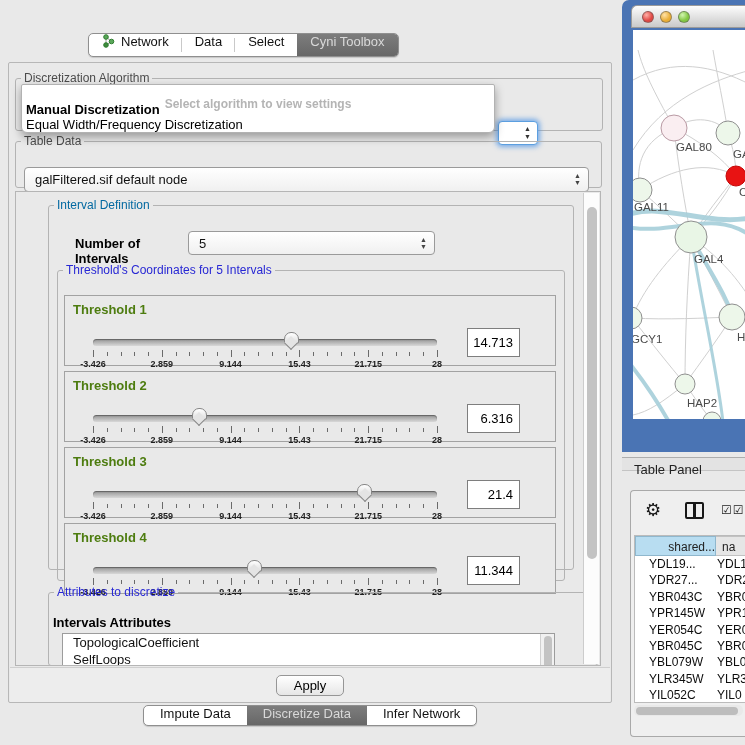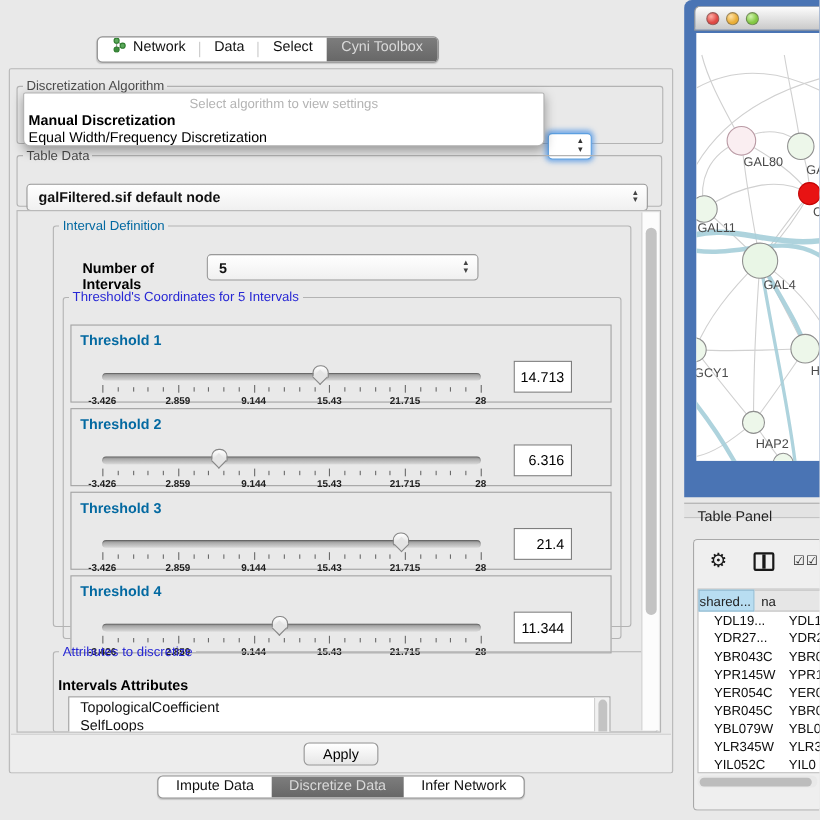--- a/index.html
+++ b/index.html
@@ -34,46 +34,46 @@
 
   
   #algo-group { left:6px; top:8px; width:588px; height:60px; }
   #algo-combo-frag { position:absolute; left:482px; top:36px; width:40px; height:24px; background:#fff;
     border:1px solid #5c9fe0; border-radius:4px; box-shadow:0 0 5px 2px rgba(80,150,230,.75); }
   #algo-combo-frag .steppers { position:absolute; right:6px; top:3px; font-size:7px; color:#333; line-height:8px; text-align:center; }
 
   
   #algo-popup { position:absolute; left:13px; top:84px; width:474px; height:49px; background:#fff;
     border:1px solid #b2b2b2; border-radius:2px 2px 6px 6px; box-shadow:0 4px 10px rgba(0,0,0,.35); z-index:30; }
-  #algo-popup .hint { position:absolute; left:0; right:0; top:2px; text-align:center; font-size:12px; color:#b4b4b4; }
+  #algo-popup .hint { position:absolute; left:0; right:0; top:12px; text-align:center; font-size:12px; color:#b4b4b4;font-weight:bold; }
   #algo-popup .opt1 { position:absolute; left:4px; top:17px; font-size:13px; font-weight:bold; color:#000; }
   #algo-popup .opt2 { position:absolute; left:4px; top:32px; font-size:13px; color:#000; }
 
   
   #tabledata-group { left:6px; top:71px; width:587px; height:54px; }
   .combobox { position:absolute; background:linear-gradient(#ffffff,#f0f0f0); border:1px solid #9a9a9a;
-    border-radius:4px; font-size:13px; color:#111;font-weight:bold; }
+    border-radius:4px; font-size:13px; color:#111; }
   .combobox .val { position:absolute; left:10px; top:4px; }
   .combobox .steppers { position:absolute; right:7px; top:4px; font-size:7px; color:#444; line-height:7px; text-align:center; }
   #tabledata-combo { left:8px; top:19px; width:565px; height:25px; }
 
   
   #scrollpanel { position:absolute; left:6px; top:128px; width:586px; height:475px;
     border:1px solid #b5b5b5; background:#e9e9e9; overflow:hidden; }
   #main-vscroll { position:absolute; right:1px; top:1px; width:16px; height:471px; background:#fcfcfc; border-left:1px solid #ccc; }
   #main-vscroll .thumb { position:absolute; left:2.5px; top:14px; width:10px; height:352px; border-radius:5px; background:#c3c3c3; }
 
   #interval-group { left:32px; top:6px; width:526px; height:372px; }
   #noi-label { position:absolute; left:26px; top:24px; width:112px; font-size:13px; font-weight:bold; color:#000; }
   #noi-combo { left:139px; top:19px; width:247px; height:24px; }
   #thresholds-group { position:absolute; left:8px; top:51px; width:508px; height:318px; border:1px solid #b3b3b3; border-radius:3px; }
   #thresholds-group > legend { font-size:12px; padding:0 3px; margin-left:5px; }
 
   .threshold-panel { position:absolute; left:6px; width:492px; height:71px; border:1px solid #a2a2a2; background:#e9e9e9; }
-  .th-label { position:absolute; left:8px; top:6px; font-size:13px; font-weight:bold; color:#0369a1; }
+  .th-label { position:absolute; left:8px; top:6px; font-size:13px; font-weight:bold; color:#4d7c0f; }
   .slider-zone { position:absolute; left:28px; top:38px; width:344px; height:32px; }
   .track { position:absolute; left:0; top:5px; width:100%; height:7px; border-radius:4px;
     background:linear-gradient(#939393,#d8d8d8); box-shadow:inset 0 1px 1px rgba(0,0,0,.35); }
   .thumb-sl { position:absolute; top:-2px; width:15px; height:12px; margin-left:-8px;
     border:1px solid #878787; border-radius:7px 7px 2px 2px; background:linear-gradient(#ffffff,#dedede); z-index:2; }
   .thumb-sl::after { content:""; position:absolute; left:1.8px; bottom:-5px; width:9px; height:9px;
     transform:rotate(45deg); background:#e4e4e4; border-right:1px solid #878787; border-bottom:1px solid #878787; }
   .ticks { position:absolute; left:0; top:16px; width:100%; height:8px; }
   .tick { position:absolute; top:2px; width:1px; height:4px; background:#6a6a6a; }
   .tick.major { top:0; height:7px; }
@@ -114,21 +114,21 @@
     border:1px solid #a9a9a9; border-radius:4px 0 0 4px; border-right:none; overflow:hidden; }
   #tp-toolbar { position:absolute; left:0; top:0; width:100%; height:42px; }
   #gear-ic { position:absolute; left:14px; top:8px; font-size:18px; color:#181818; }
   #split-ic { position:absolute; left:54px; top:11px; width:19px; height:17px; border:2.5px solid #181818; border-radius:2px; }
   #split-ic::after { content:""; position:absolute; left:6px; top:0; bottom:0; width:2.5px; background:#181818; }
   #checks-ic { position:absolute; left:90px; top:12px; font-size:12px; color:#222; letter-spacing:1px; }
 
   #tp-table { position:absolute; left:3px; top:44px; width:160px; height:168px; background:#fff; border:1px solid #bbb; }
   #tp-header { position:absolute; left:0; top:0; height:20px; width:100%; display:flex; }
   .hcell { height:20px; font-size:12px; color:#222; border-right:1px solid #9fb7c4; line-height:20px; }
-  .hcell.sel { width:51px; background:#b8ddf1; text-align:left; border:1px solid #8fb7cd; }
+  .hcell.sel { width:81px; background:#b8ddf1; text-align:right; border:1px solid #8fb7cd; }
   .hcell.plain { flex:1; background:#e6e6e6; border-top:1px solid #c2c2c2; border-bottom:1px solid #c2c2c2; padding-left:6px; }
   #tp-rows { position:absolute; left:0; top:21px; width:100%; }
   .trow { height:16.4px; display:flex; font-size:12px; color:#0d0d0d; }
   .tc1 { width:73px; padding-left:14px; }
   .tc2 { flex:1; padding-left:9px; }
   #tp-hscroll { position:absolute; left:3px; top:214px; width:109px; height:11px; background:#e9e9e9; border-radius:5px; }
   #tp-hscroll .thumb { position:absolute; left:2px; top:1.5px; width:102px; height:8px; border-radius:4px; background:#bdbdbd; }
 </style>
 </head>
 <body>

